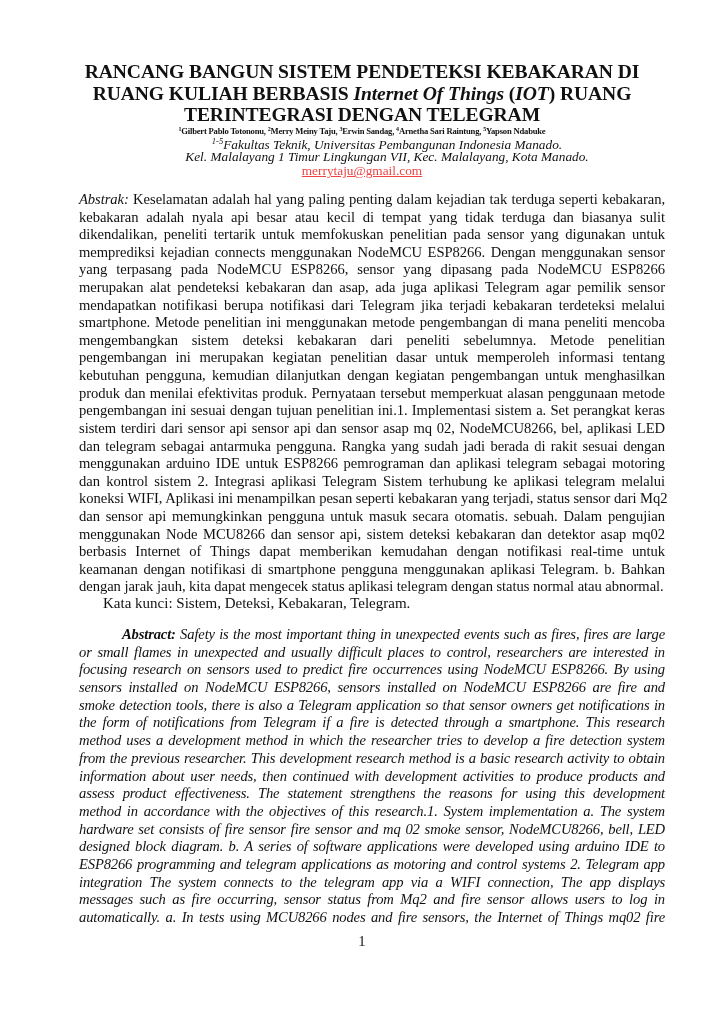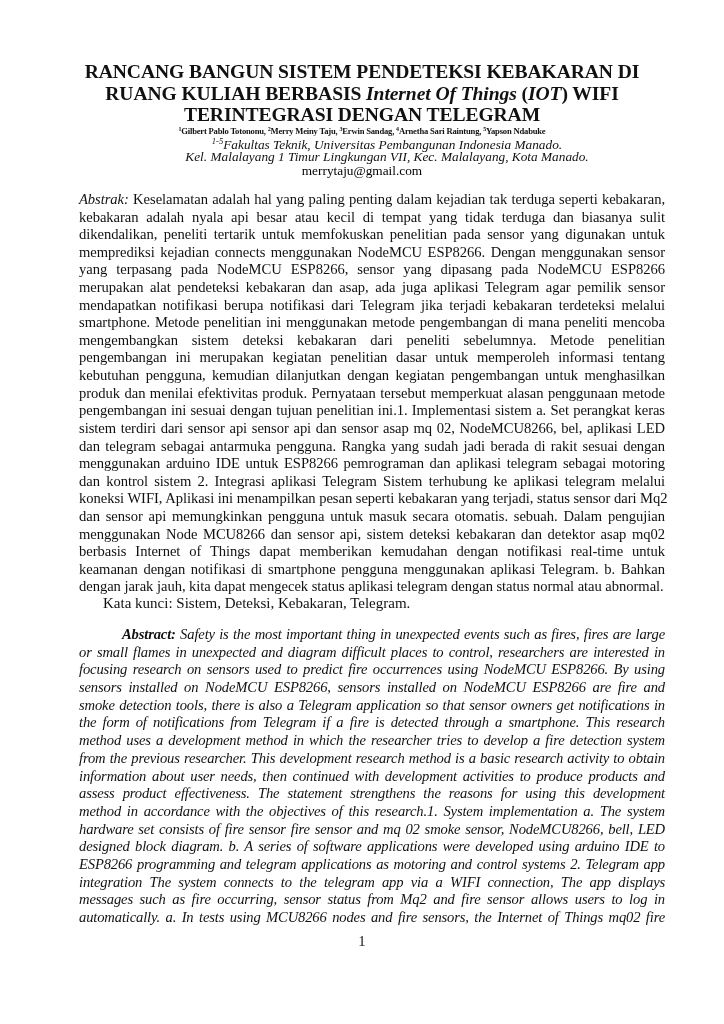--- a/index.html
+++ b/index.html
@@ -13,42 +13,42 @@
   .authors { position: absolute; left: 60px; width: 604px; top: 124px; text-align: center;
              font-weight: bold; font-size: 8.6px; line-height: 10px; white-space: nowrap; letter-spacing: -0.2px; }
   .authors sup { font-size: 6px; vertical-align: 3px; }
   .affil { position: absolute; left: 75px; width: 604px; text-align: center; font-size: 13.3px;
            line-height: 16px; white-space: nowrap; font-style: italic; }
   .affil sup { font-size: 8.5px; vertical-align: 5px; }
   .affil1 { top: 133px; padding-left: 20px; box-sizing: border-box; }
   .affil2 { top: 149px; padding-left: 20px; box-sizing: border-box; }
   .email { position: absolute; left: 60px; width: 604px; top: 163px; text-align: center;
            font-size: 13.3px; line-height: 16px; }
-  .email a { color: #000000; }
+  .email a { color: #ef4444; text-decoration: underline; }
   .abstrak { position: absolute; left: 79px; width: 586px; top: 191px; font-size: 14.6px;
              line-height: 17.62px; text-align: justify; letter-spacing: -0.05px; }
   .abstrak .lbl { font-style: italic; }
   .abstrak .ln { display: block; text-align: justify; text-align-last: justify; white-space: nowrap; overflow: visible; height: 17.62px; }
   .abstrak .ln.last { text-align-last: left; }
   .kw { position: absolute; left: 103px; top: 595px; font-size: 15px; line-height: 17px; white-space: nowrap; }
   .abstract-en { position: absolute; left: 79px; width: 586px; top: 626px; font-size: 14.6px;
                  line-height: 17.7px; font-style: italic; letter-spacing: -0.15px; }
   .abstract-en .ln { display: block; text-align: justify; text-align-last: justify; white-space: nowrap; height: 17.7px; }
   .abstract-en .lbl { font-weight: bold; }
   .abstract-en .first { padding-left: 43px; font-family: Liberation Serif, serif; }
   .pagenum { position: absolute; left: 0; width: 724px; top: 933px; text-align: center; font-size: 14.6px; }
 </style>
 </head>
 <body>
 
 <div class="page">
 
   <div class="title">
     <span class="line">RANCANG BANGUN SISTEM PENDETEKSI KEBAKARAN DI</span>
-    <span class="line"><span>RUANG KULIAH BERBASIS </span><i>Internet Of Things</i><span> (</span><i>IOT</i><span>) WIFI</span></span>
+    <span class="line"><span>RUANG KULIAH BERBASIS </span><i>Internet Of Things</i><span> (</span><i>IOT</i><span>) RUANG</span></span>
     <span class="line">TERINTEGRASI DENGAN TELEGRAM</span>
   </div>
 
   <div class="authors" id="authors"><span><sup>1</sup><span>Gilbert Pablo Totononu, </span></span><span><sup>2</sup><span>Merry Meiny Taju, </span></span><span><sup>3</sup><span>Erwin Sandag, </span></span><span><sup>4</sup><span>Arnetha Sari Raintung, </span></span><span><sup>5</sup><span>Yapson Ndabuke</span></span></div>
 
   <div class="affil affil1"><sup>1-5</sup><span>Fakultas Teknik, Universitas Pembangunan Indonesia Manado.</span></div>
   <div class="affil affil2">Kel. Malalayang 1 Timur Lingkungan VII, Kec. Malalayang, Kota Manado.</div>
   <div class="email"><a>merrytaju@gmail.com</a></div>
 
   <div class="abstrak" id="abstrak">
@@ -74,21 +74,21 @@
       <span class="ln">menggunakan Node MCU8266 dan sensor api, sistem deteksi kebakaran dan detektor asap mq02</span>
       <span class="ln">berbasis Internet of Things dapat memberikan kemudahan dengan notifikasi real-time untuk</span>
       <span class="ln">keamanan dengan notifikasi di smartphone pengguna menggunakan aplikasi Telegram. b. Bahkan</span>
       <span class="ln last">dengan jarak jauh, kita dapat mengecek status aplikasi telegram dengan status normal atau abnormal.</span>
     </div>
 
   <div class="kw">Kata kunci: Sistem, Deteksi, Kebakaran, Telegram.</div>
 
   <div class="abstract-en" id="abstract-en">
       <span class="ln first"><span class="lbl">Abstract:</span> Safety is the most important thing in unexpected events such as fires, fires are large</span>
-      <span class="ln">or small flames in unexpected and diagram difficult places to control, researchers are interested in</span>
+      <span class="ln">or small flames in unexpected and usually difficult places to control, researchers are interested in</span>
       <span class="ln">focusing research on sensors used to predict fire occurrences using NodeMCU ESP8266. By using</span>
       <span class="ln">sensors installed on NodeMCU ESP8266, sensors installed on NodeMCU ESP8266 are fire and</span>
       <span class="ln">smoke detection tools, there is also a Telegram application so that sensor owners get notifications in</span>
       <span class="ln">the form of notifications from Telegram if a fire is detected through a smartphone. This research</span>
       <span class="ln">method uses a development method in which the researcher tries to develop a fire detection system</span>
       <span class="ln">from the previous researcher. This development research method is a basic research activity to obtain</span>
       <span class="ln">information about user needs, then continued with development activities to produce products and</span>
       <span class="ln">assess product effectiveness. The statement strengthens the reasons for using this development</span>
       <span class="ln">method in accordance with the objectives of this research.1. System implementation a. The system</span>
       <span class="ln">hardware set consists of fire sensor fire sensor and mq 02 smoke sensor, NodeMCU8266, bell, LED</span>

